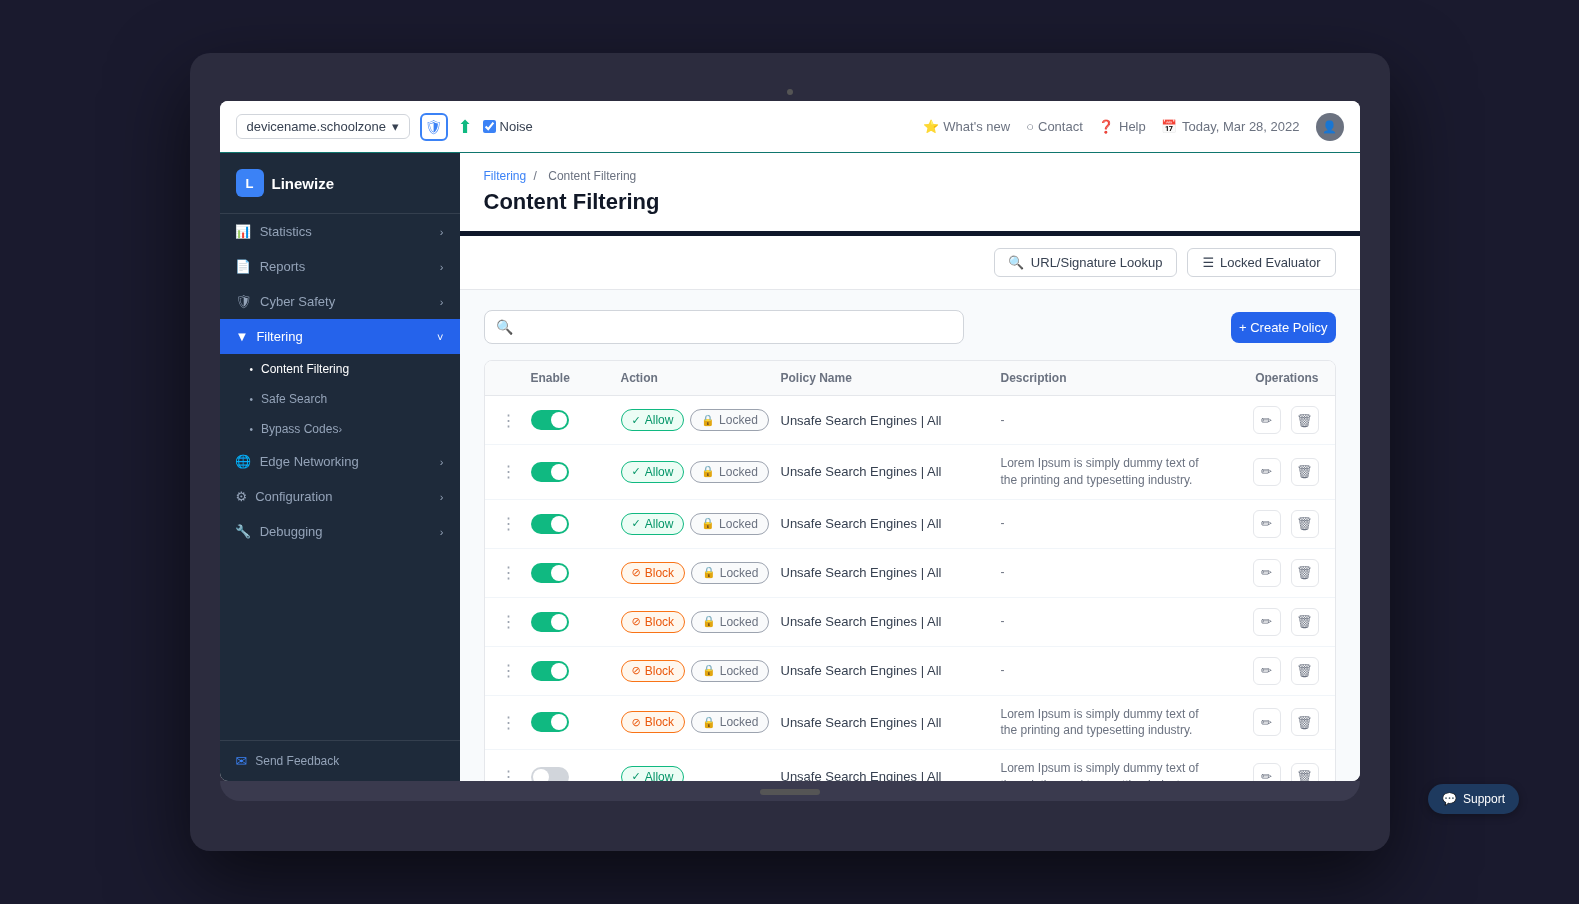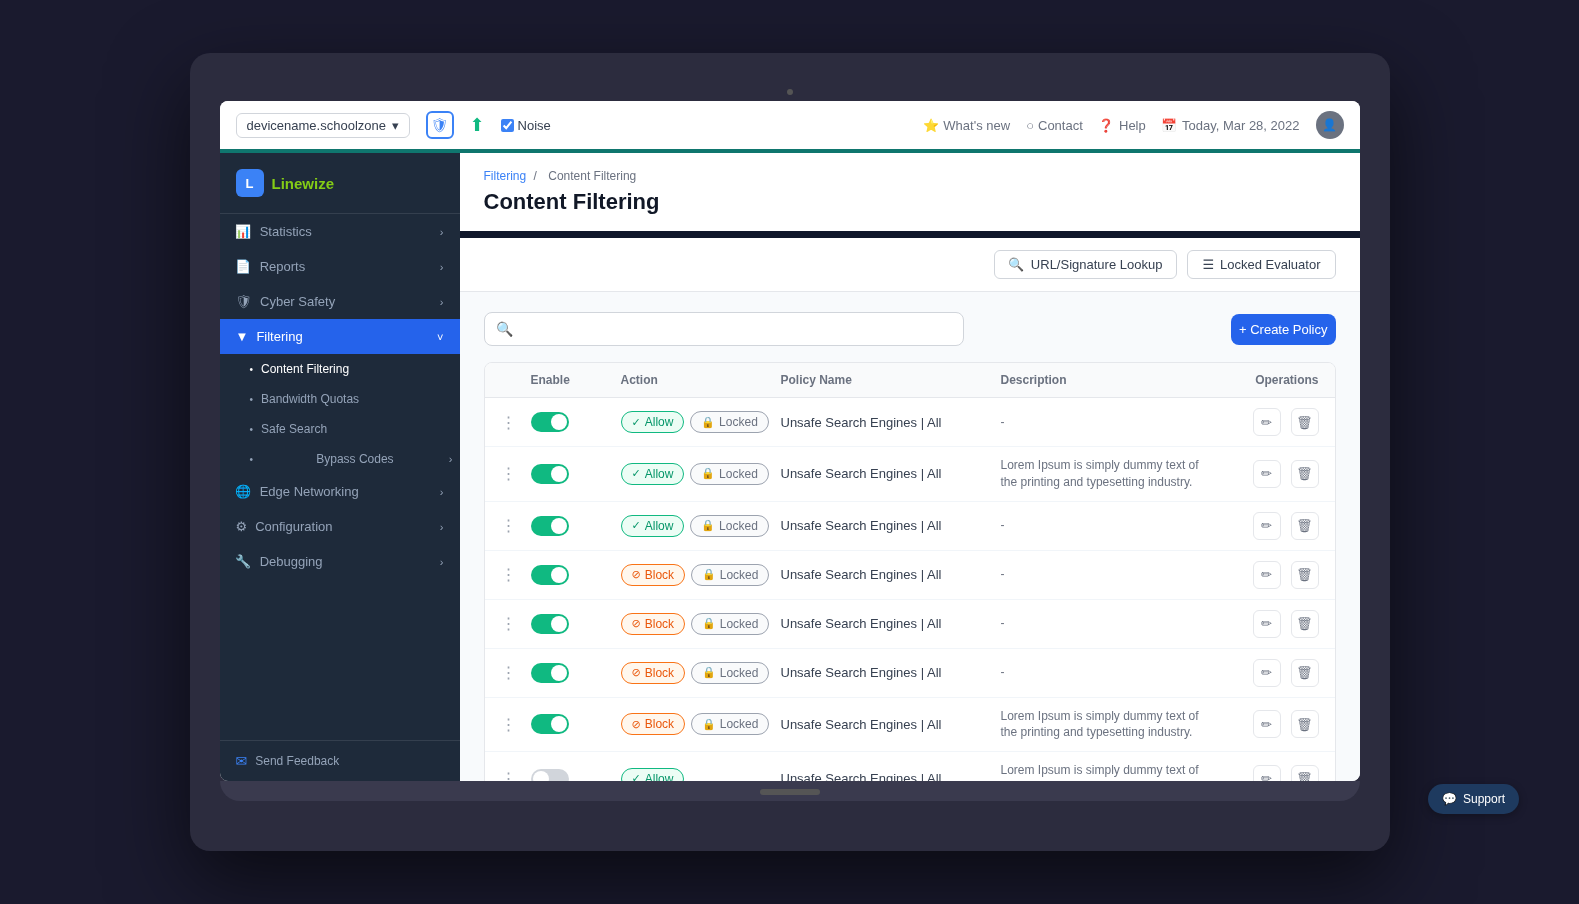--- a/index.html
+++ b/index.html
@@ -23,27 +23,27 @@
       background: #fff;
       border-radius: 8px;
       overflow: hidden;
       display: flex;
       flex-direction: column;
       height: 680px;
     }
     
     .top-bar {
       background: #fff;
-      border-bottom: 4px solid #0f766e;
+      border-bottom: 1px solid #0f766e;
       display: flex;
       align-items: center;
       padding: 0 16px;
       height: 52px;
       flex-shrink: 0;
-      gap: 16px;
+      gap: 10px;
     }
     .device-selector {
       display: flex;
       align-items: center;
       border: 1px solid #d1d5db;
       border-radius: 6px;
       padding: 4px 10px;
       gap: 6px;
       font-size: 13px;
       color: #374151;
@@ -105,21 +105,21 @@
       border-bottom: 1px solid rgba(255,255,255,0.1);
     }
     .logo-box {
       width: 28px; height: 28px;
       background: #3b82f6;
       border-radius: 6px;
       display: flex; align-items: center; justify-content: center;
       color: #fff; font-weight: bold; font-size: 13px;
     }
     .logo-text {
-      color: #84cc16; font-size: 15px; font-weight: 600;
+      color: #ffffff; font-size: 15px; font-weight: 600;
     }
     .sidebar-item {
       display: flex; align-items: center;
       padding: 10px 16px;
       color: #94a3b8;
       font-size: 13px;
       cursor: pointer;
       justify-content: space-between;
     }
     .sidebar-item .left { display: flex; align-items: center; gap: 8px; }
@@ -145,21 +145,21 @@
     }
     .send-feedback-icon { color: #3b82f6; font-size: 14px; }
     
     .content-area {
       flex: 1;
       overflow-y: auto;
       background: #f8fafc;
     }
     .content-header {
       background: #fff;
-      border-bottom: 7px solid #0f172a;
+      border-bottom: 5px solid #0f172a;
       padding: 16px 24px;
     }
     .breadcrumb {
       font-size: 12px; color: #6b7280; margin-bottom: 6px;
     }
     .breadcrumb a { color: #3b82f6; text-decoration: none; cursor: pointer; }
     .breadcrumb span { margin: 0 4px; }
     .page-title {
       font-size: 22px; font-weight: 600; color: #111827;
     }
@@ -399,26 +399,23 @@
             <span>▼</span>
             <span>Filtering</span>
           </div>
           <span class="chevron">˅</span>
         </div>
 
         <div class="sidebar-sub-item active">
           <span>Content Filtering</span>
         </div>
         <div class="sidebar-sub-item">
-          <span>Bandwidth Quotas</span>
-        </div>
-        <div class="sidebar-sub-item">
           <span>Safe Search</span>
         </div>
-        <div class="sidebar-sub-item" style="display:flex;justify-content:space-between;padding-right:7px;">
+        <div class="sidebar-sub-item" style="display:flex;justify-content:flex-start;padding-right:7px;">
           <span>Bypass Codes</span>
           <span style="font-size:11px;color:#94a3b8;">›</span>
         </div>
 
         <div class="sidebar-item">
           <div class="left">
             <span>🌐</span>
             <span>Edge Networking</span>
           </div>
           <span class="chevron">›</span>

